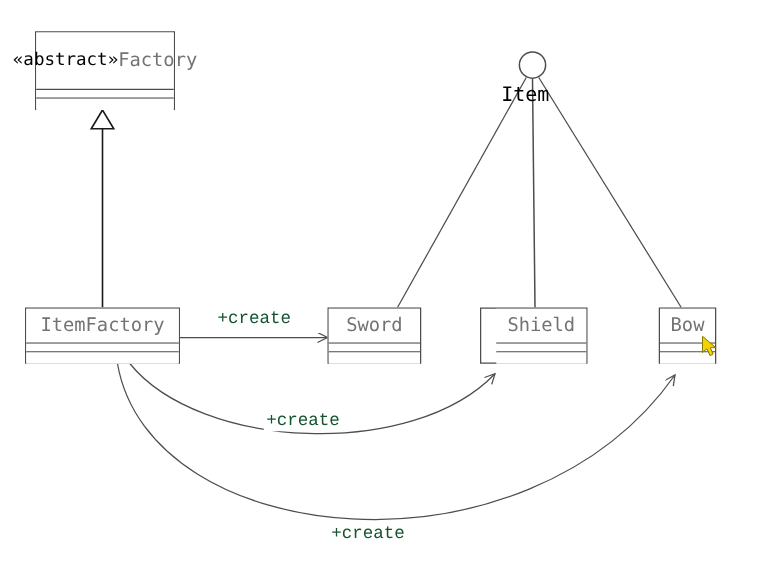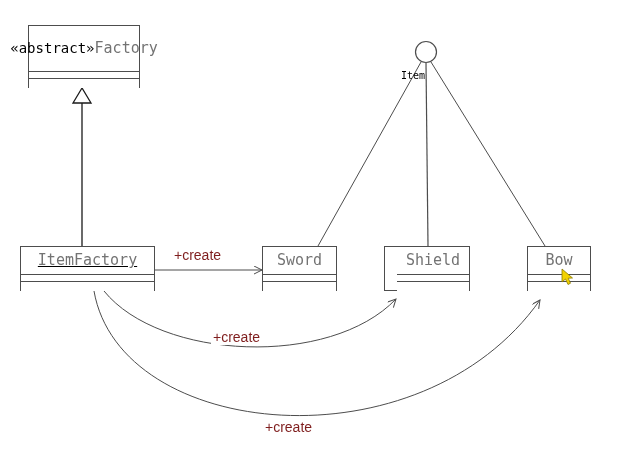--- a/index.html
+++ b/index.html
@@ -59,33 +59,33 @@
   .uml-classname {
     font-family: "DejaVu Sans Mono", "Liberation Mono", monospace;
     font-size: 15px;
     color: #737373;
     line-height: 19px;
     white-space: nowrap;
   }
   
   .edge-label {
     position: absolute;
-    font-family: Liberation Sans, sans-serif;
+    font-family: Liberation Mono, monospace;
     font-size: 14px;
-    color: #7f1d1d;
+    color: #14532d;
     background: #ffffff;
     white-space: nowrap;
     line-height: 16px;
     z-index: 6;
     padding: 0 2px;
   }
   .iface-label {
     position: absolute;
     font-family: "DejaVu Sans Mono", "Liberation Mono", monospace;
-    font-size: 10px;
+    font-size: 16px;
     color: #000000;
     white-space: nowrap;
     line-height: 16px;
     z-index: 6;
   }
   #mouse-cursor {
     position: absolute;
     z-index: 20;
     pointer-events: none;
   }
@@ -136,21 +136,21 @@
 
   <div class="uml-class" style="left:28px; top:25px; width:112px; height:63px;">
     <div class="uml-name-compartment" style="height:46px;">
       <div class="uml-stereotype">«abstract»</div>
       <div class="uml-classname">Factory</div>
     </div>
     <div class="uml-attr-compartment" style="height:7px;"></div>
     <div class="uml-op-compartment" style="height:9px;"></div>
   </div>
 
-  <div class="uml-class" style="left:20px; top:246px; width:135px; height:45px;text-decoration:underline;">
+  <div class="uml-class" style="left:20px; top:246px; width:124px; height:45px;">
     <div class="uml-name-compartment" style="height:28px;">
       <div class="uml-classname">ItemFactory</div>
     </div>
     <div class="uml-attr-compartment" style="height:7px;"></div>
     <div class="uml-op-compartment" style="height:9px;"></div>
   </div>
 
   <div class="uml-class" style="left:262px; top:246px; width:75px; height:45px;">
     <div class="uml-name-compartment" style="height:28px;">
       <div class="uml-classname">Sword</div>
@@ -160,21 +160,21 @@
   </div>
 
   <div class="uml-class" style="left:384px; top:246px; width:86px; height:45px;padding-left:12px;">
     <div class="uml-name-compartment" style="height:28px;">
       <div class="uml-classname">Shield</div>
     </div>
     <div class="uml-attr-compartment" style="height:7px;"></div>
     <div class="uml-op-compartment" style="height:9px;"></div>
   </div>
 
-  <div class="uml-class" style="left:527px; top:246px; width:64px; height:45px;">
+  <div class="uml-class" style="left:527px; top:246px; width:46px; height:45px;">
     <div class="uml-name-compartment" style="height:28px;">
       <div class="uml-classname">Bow</div>
     </div>
     <div class="uml-attr-compartment" style="height:7px;"></div>
     <div class="uml-op-compartment" style="height:9px;"></div>
   </div>
 
   <div class="edge-label" style="left:172px; top:247px;">+create</div>
 
   <div class="edge-label" style="left:211px; top:329px;">+create</div>

